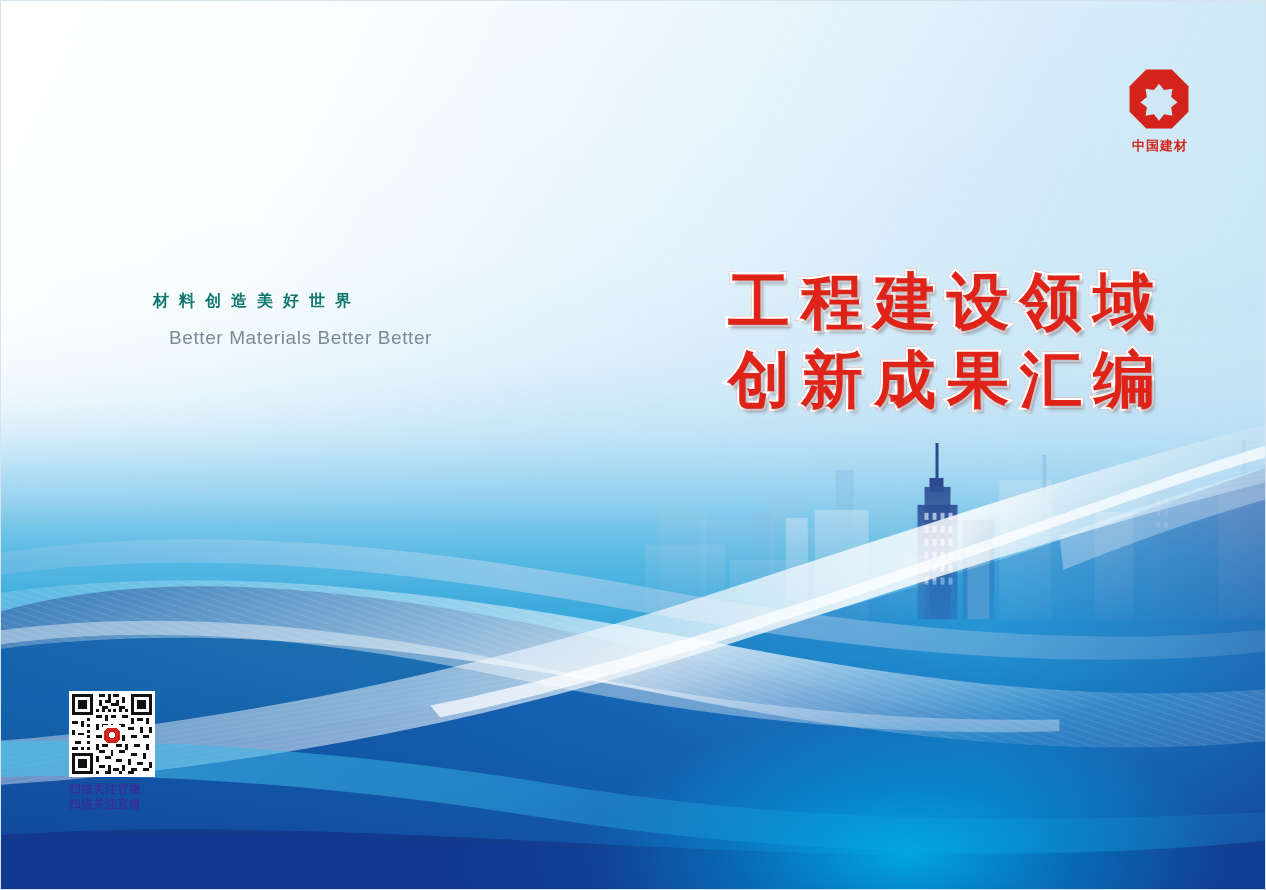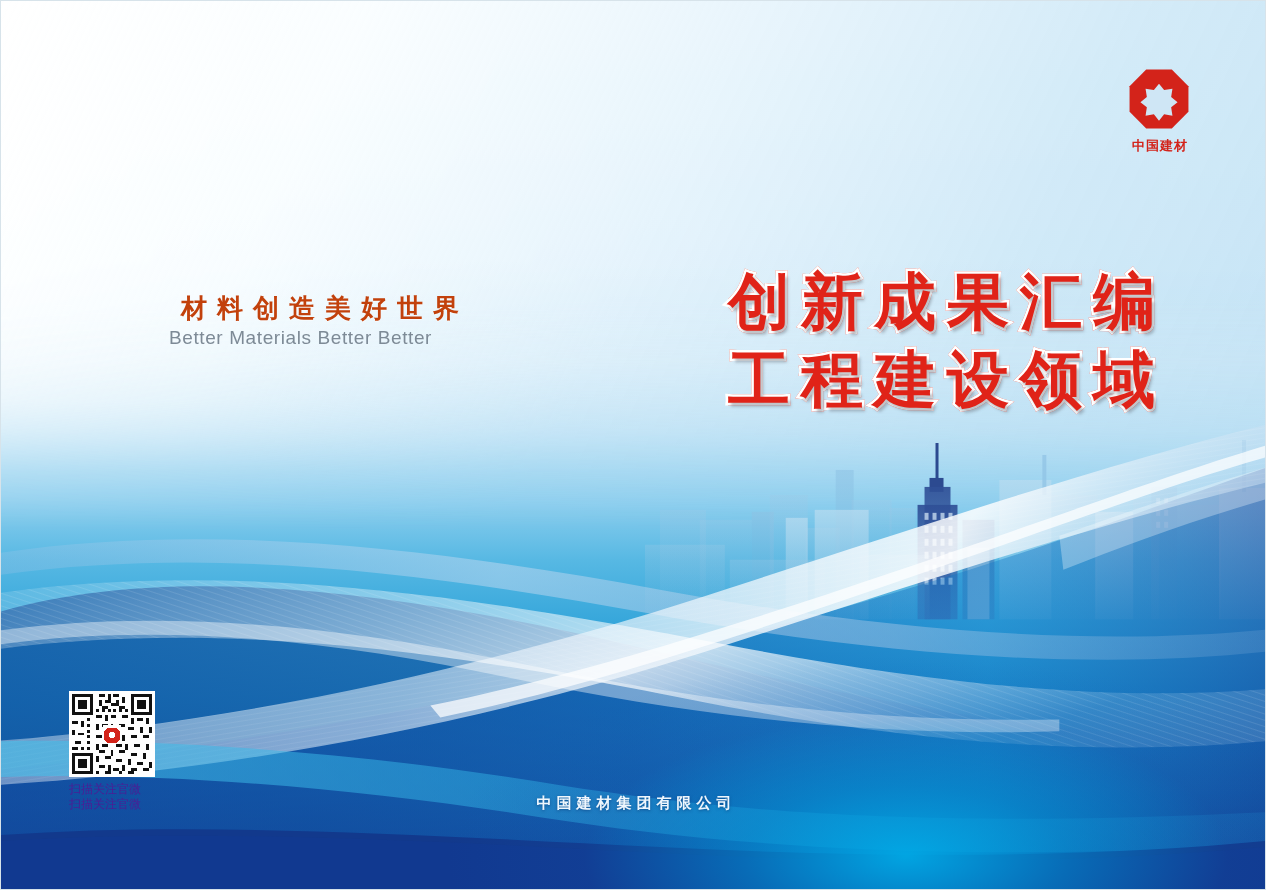--- a/index.html
+++ b/index.html
@@ -53,23 +53,23 @@
         rgba(0,170,230,0.95) 0%,
         rgba(0,150,215,0.55) 35%,
         rgba(20,90,175,0.15) 70%,
         rgba(20,90,175,0) 100%);
   }
 
   svg.layer{display:block;}
 
   
   .slogan{
-    position:absolute;left:180px;top:290px;
-    color:#c2410c;
-    font-size:26px;font-weight:bold;letter-spacing:10px;
+    position:absolute;left:152px;top:290px;
+    color:#0f766e;
+    font-size:16px;font-weight:bold;letter-spacing:10px;
     text-shadow:0 1px 1px rgba(255,255,255,.6);
     white-space:nowrap;
   }
   .slogan-en{
     position:absolute;left:168px;top:326px;
     color:#7d8a96;
     font-size:19px;letter-spacing:.6px;
     white-space:nowrap;
   }
 
@@ -310,22 +310,22 @@
       <path d="M50 26 L58 36 L71 34 L69 47 L79 55 L69 63 L71 76 L58 74 L50 84
                L42 74 L29 76 L31 63 L21 55 L31 47 L29 34 L42 36 Z" fill="#cfe6f5"></path>
     </svg>
     <div class="mark-text">中国建材</div>
   </div>
 
   <div class="slogan">材料创造美好世界</div>
   <div class="slogan-en">Better Materials  Better Better</div>
 
   <div class="title">
+    <div class="title-line">工程建设领域</div>
     <div class="title-line">创新成果汇编</div>
-    <div class="title-line">工程建设领域</div>
   </div>
 
   <div id="qr">
     <div class="qrbox">
       <svg viewBox="0 0 29 29" shape-rendering="crispEdges">
         <rect width="29" height="29" fill="#ffffff"></rect>
         <g fill="#111111">
 
           <rect x="1" y="1" width="7" height="1"></rect>
             <rect x="1" y="7" width="7" height="1"></rect>
@@ -426,17 +426,14 @@
         <path d="M13.1 12.4 H15.9 L17.2 13.7 V16.2 L15.9 17.5 H13.1 L11.8 16.2 V13.7 Z" fill="#d3231a"></path>
         <circle cx="14.5" cy="14.9" r="1.05" fill="#ffffff"></circle>
       </svg>
     </div>
     <div class="qr-caption">
       <div>扫描关注官微</div>
       <div>扫描关注官微</div>
     </div>
   </div>
 
-  <div id="company">
-    <span>中国建材集团有限公司</span>
-  </div>
 
 </div>
 
 </body></html>

